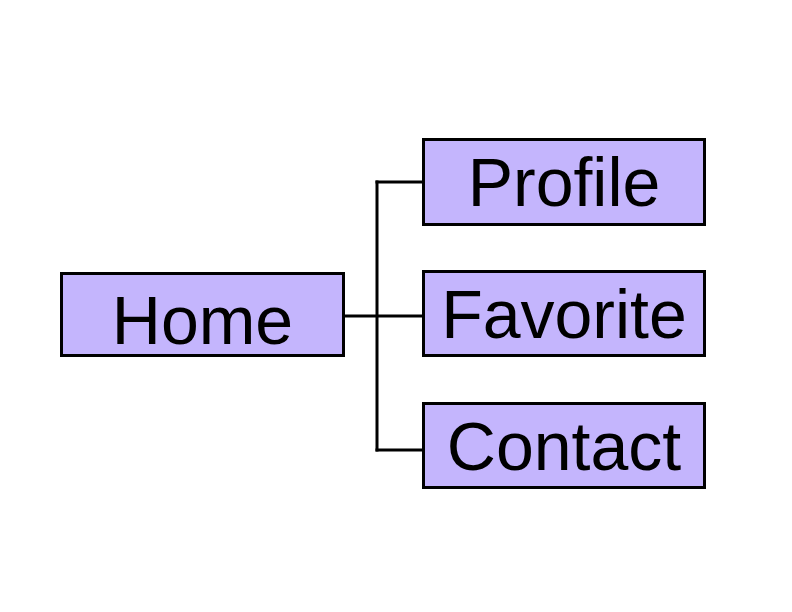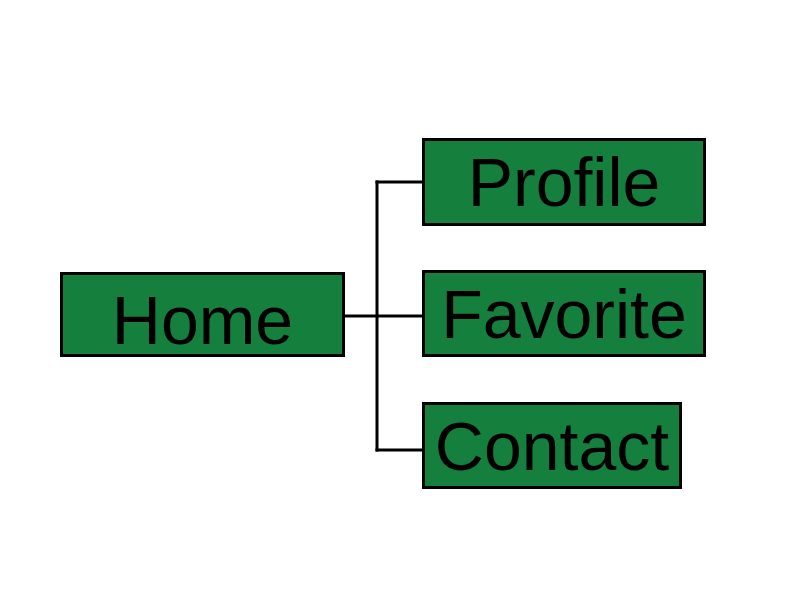--- a/index.html
+++ b/index.html
@@ -20,34 +20,34 @@
     left: 0;
     top: 0;
     width: 792px;
     height: 612px;
     display: block;
   }
   .node {
     position: absolute;
     box-sizing: border-box;
     border: 3px solid #000000;
-    background: #15803d;
+    background: #c4b5fd;
     color: #000000;
     display: flex;
     align-items: center;
     justify-content: center;
     font-size: 68px;
     line-height: 1;
     white-space: nowrap;
     font-weight: 400;
   }
   .node-home     { left: 60px;  top: 272px; width: 285px; height: 85px; align-items: flex-end; }
   .node-profile  { left: 422px; top: 138px; width: 284px; height: 88px; }
   .node-favorite { left: 422px; top: 270px; width: 284px; height: 87px; }
-  .node-contact  { left: 422px; top: 402px; width: 260px; height: 87px; }
+  .node-contact  { left: 422px; top: 402px; width: 284px; height: 87px; }
 </style>
 </head>
 <body>
 
 <div class="canvas">
 
   <svg class="edges" viewBox="0 0 792 612" xmlns="http://www.w3.org/2000/svg">
 
     <line x1="377" y1="182" x2="377" y2="450" stroke-width="3" stroke-linecap="square" stroke="#000000"></line>
 

